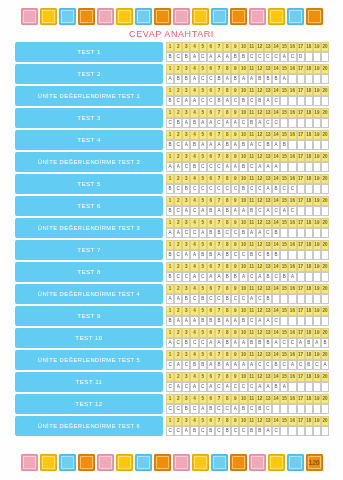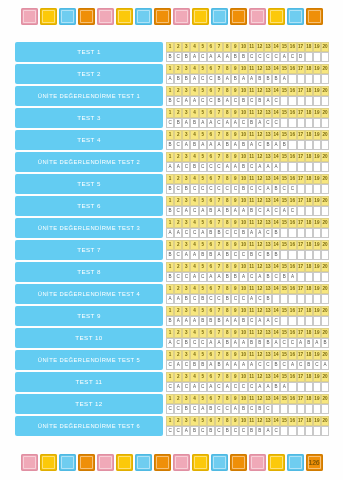--- a/index.html
+++ b/index.html
@@ -159,20 +159,21 @@
       <div class="sq pink"></div>
       <div class="sq yellow"></div>
       <div class="sq blue"></div>
       <div class="sq orange"></div>
       <div class="sq pink"></div>
       <div class="sq yellow"></div>
       <div class="sq blue"></div>
       <div class="sq orange"></div>
     </div>
 
+  <div class="title">CEVAP ANAHTARI</div>
 
   <div class="sheet">
       <div class="row">
         <div class="row-label">TEST 1</div>
         <div class="grid">
           <div class="grid-line head">
             <div class="cell">1</div>
             <div class="cell">2</div>
             <div class="cell">3</div>
             <div class="cell">4</div>

